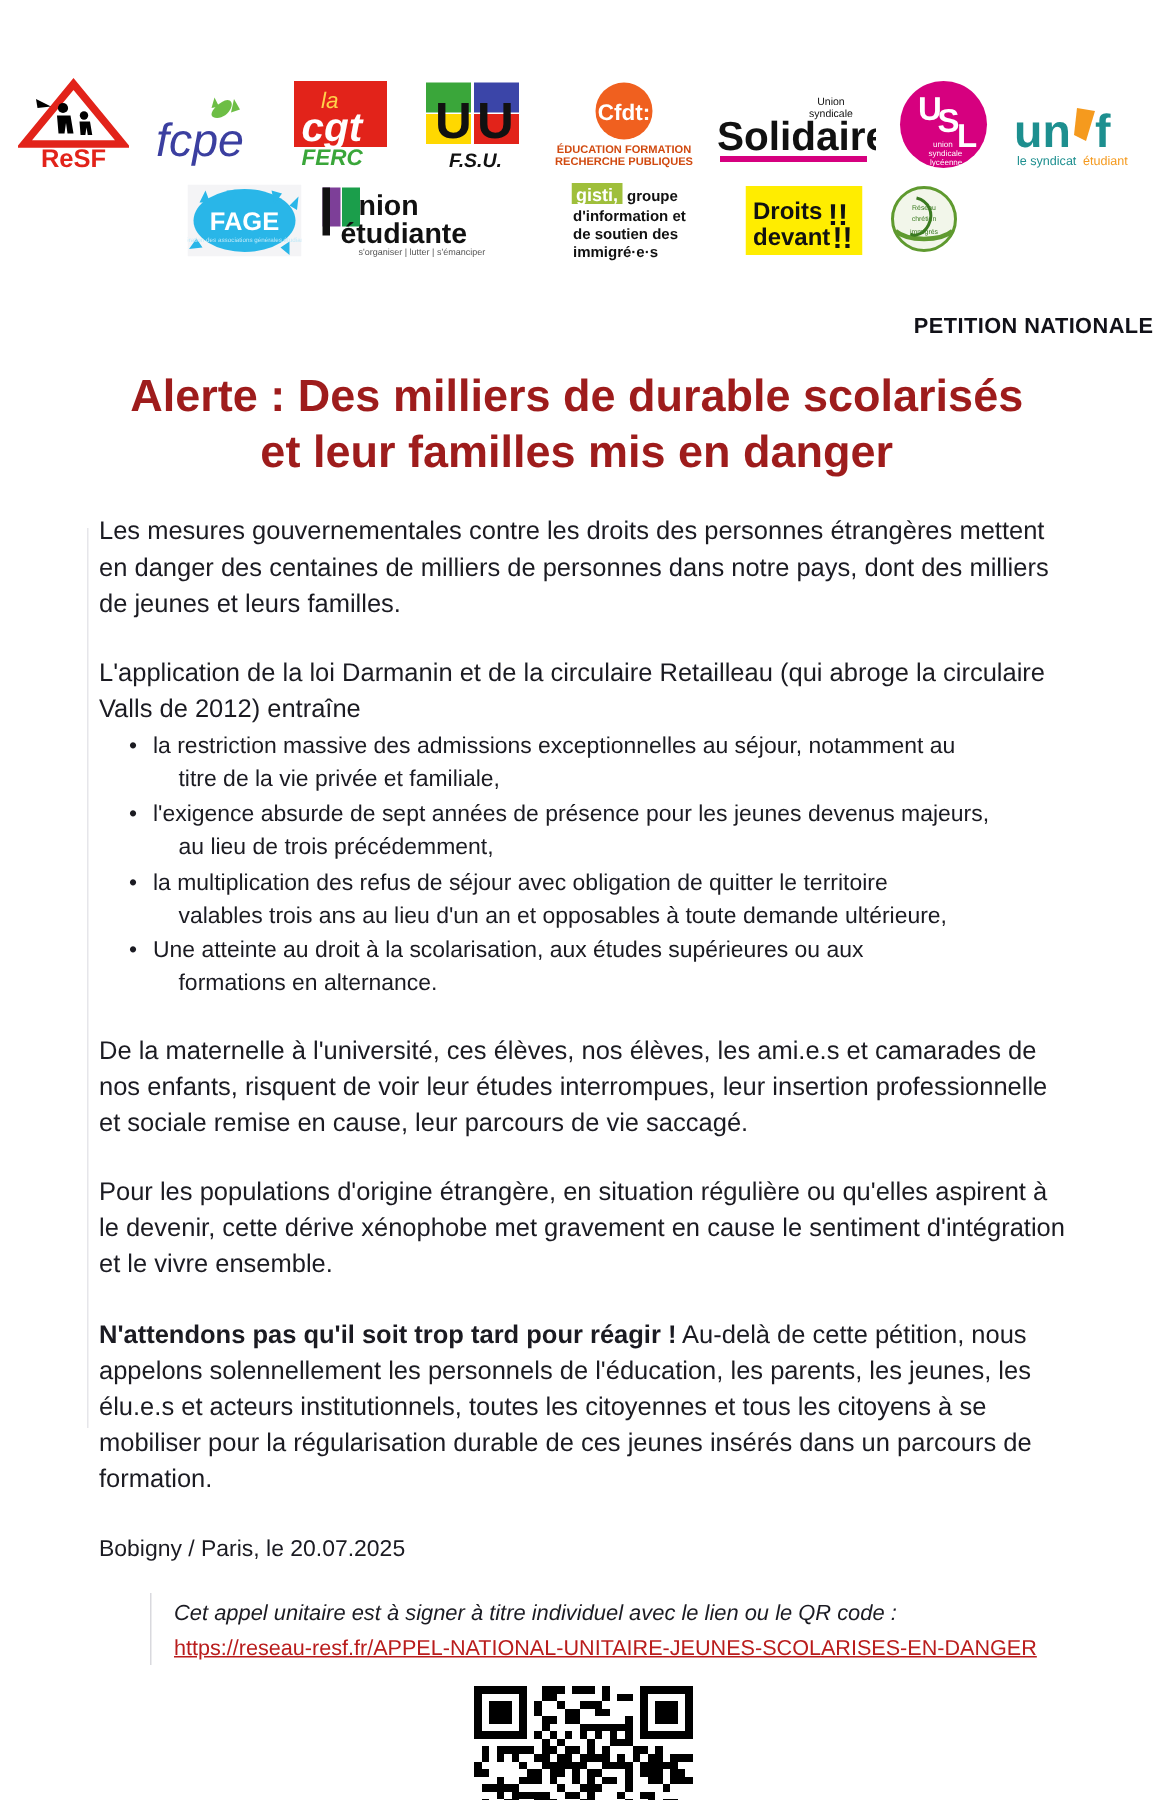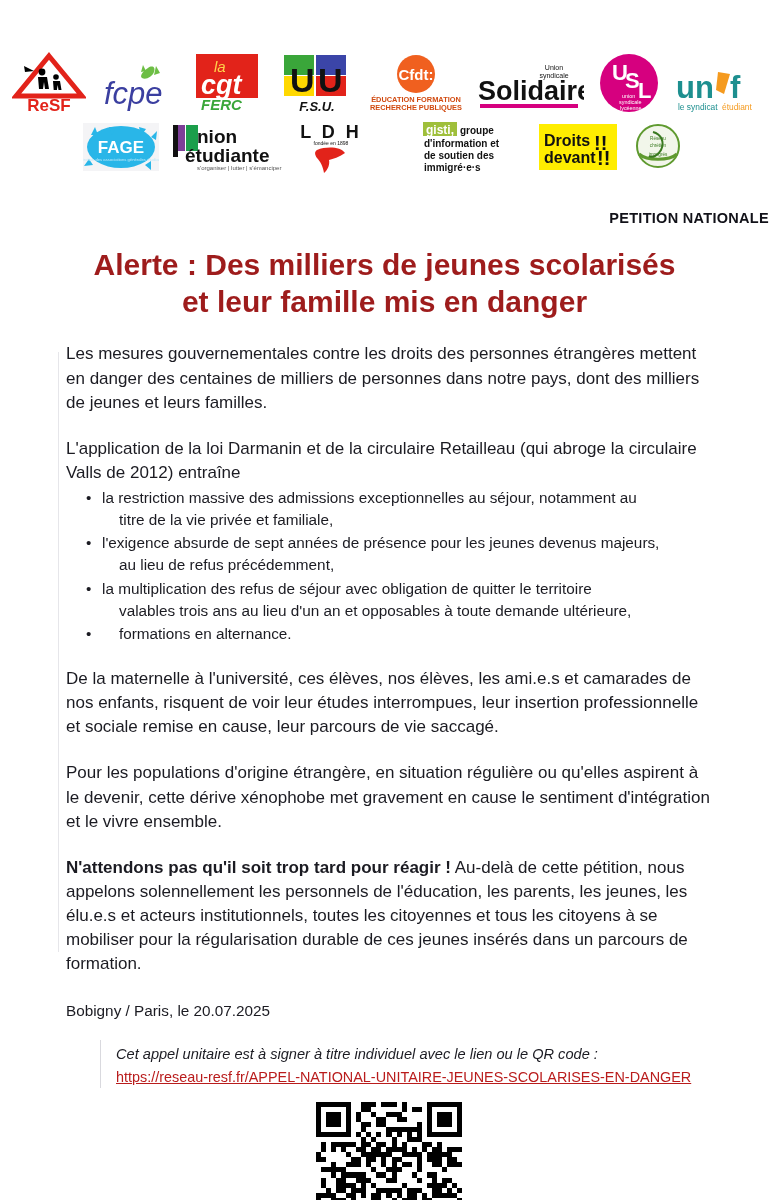--- a/index.html
+++ b/index.html
@@ -314,27 +314,20 @@
         <svg viewBox="0 0 112 52" width="112" height="52">
           <rect x="2" y="4" width="12" height="26" fill="#7d3f98"></rect>
           <rect x="15" y="4" width="12" height="26" fill="#1b9e4b"></rect>
           <rect x="2" y="4" width="5" height="32" fill="#111111"></rect>
           <text x="26" y="22" font-size="19" font-weight="bold" fill="#111111">nion</text>
           <text x="14" y="41" font-size="19" font-weight="bold" fill="#111111">étudiante</text>
           <text x="26" y="49" font-size="6" fill="#555555">s'organiser | lutter | s'émanciper</text>
         </svg>
       </div>
 
-      <div class="logo lg-ldh">
-        <svg viewBox="0 0 72 54" width="72" height="54">
-          <text x="36" y="18" font-size="18" font-weight="bold" text-anchor="middle" fill="#111111" letter-spacing="3">L D H</text>
-          <text x="36" y="25" font-size="5" text-anchor="middle" fill="#111111">fondée en 1898</text>
-          <path d="M22 30 c10 -4 24 -3 28 3 c-6 4 -12 6 -16 7 c1 4 -1 10 -5 13 c-1 -7 -4 -12 -7 -15 c-2 -3 -3 -6 0 -8 z" fill="#e2231a"></path>
-        </svg>
-      </div>
 
       <div class="logo lg-gisti">
         <svg viewBox="0 0 104 54" width="104" height="54">
           <rect x="0" y="2" width="34" height="14" fill="#9fbf3b"></rect>
           <text x="3" y="14" font-size="12" font-weight="bold" fill="#ffffff">gisti,</text>
           <text x="37" y="14" font-size="10" font-weight="bold" fill="#111111">groupe</text>
           <text x="1" y="27" font-size="10" font-weight="bold" fill="#111111">d'information et</text>
           <text x="1" y="39" font-size="10" font-weight="bold" fill="#111111">de soutien des</text>
           <text x="1" y="51" font-size="10" font-weight="bold" fill="#111111">immigré·e·s</text>
         </svg>
@@ -361,48 +354,49 @@
           <text x="29" y="34" font-size="4.6" text-anchor="middle" fill="#3a7a20">immigrés</text>
         </svg>
       </div>
 
     </div>
   </div>
 
   <div class="kicker">PETITION NATIONALE</div>
 
   <h1 class="title">
-    <span>Alerte : Des milliers de jeunes scolarisés</span><br>
-    <span>et leur famille mis en danger</span>
+    <span>Alerte : Des milliers de durable scolarisés</span><br>
+    <span>et leur familles mis en danger</span>
   </h1>
 
   <div class="body-wrap">
 
     <p class="para">Les mesures gouvernementales contre les droits des personnes étrangères mettent en danger des centaines de milliers de personnes dans notre pays, dont des milliers de jeunes et leurs familles.</p>
 
     <p class="para">L'application de la loi Darmanin et de la circulaire Retailleau (qui abroge la circulaire Valls de 2012) entraîne</p>
 
     <ul class="bullets">
       <li>
         <span class="bullet-dot">•</span>
         <span>la restriction massive des admissions exceptionnelles au séjour, notamment au</span>
         <span class="cont">titre de la vie privée et familiale,</span>
       </li>
       <li>
         <span class="bullet-dot">•</span>
         <span>l'exigence absurde de sept années de présence pour les jeunes devenus majeurs,</span>
-        <span class="cont">au lieu de refus précédemment,</span>
+        <span class="cont">au lieu de trois précédemment,</span>
       </li>
       <li>
         <span class="bullet-dot">•</span>
         <span>la multiplication des refus de séjour avec obligation de quitter le territoire</span>
         <span class="cont">valables trois ans au lieu d'un an et opposables à toute demande ultérieure,</span>
       </li>
       <li>
         <span class="bullet-dot">•</span>
+        <span>Une atteinte au droit à la scolarisation, aux études supérieures ou aux</span>
         <span class="cont">formations en alternance.</span>
       </li>
     </ul>
 
     <p class="para">De la maternelle à l'université, ces élèves, nos élèves, les ami.e.s et camarades de nos enfants, risquent de voir leur études interrompues, leur insertion professionnelle et sociale remise en cause, leur parcours de vie saccagé.</p>
 
     <p class="para">Pour les populations d'origine étrangère, en situation régulière ou qu'elles aspirent à le devenir, cette dérive xénophobe met gravement en cause le sentiment d'intégration et le vivre ensemble.</p>
 
     <p class="para"><span class="strong-lead">N'attendons pas qu'il soit trop tard pour réagir !</span><span> Au-delà de cette pétition, nous appelons solennellement les personnels de l'éducation, les parents, les jeunes, les élu.e.s et acteurs institutionnels, toutes les citoyennes et tous les citoyens à se mobiliser pour la régularisation durable de ces jeunes insérés dans un parcours de formation.</span></p>
 

